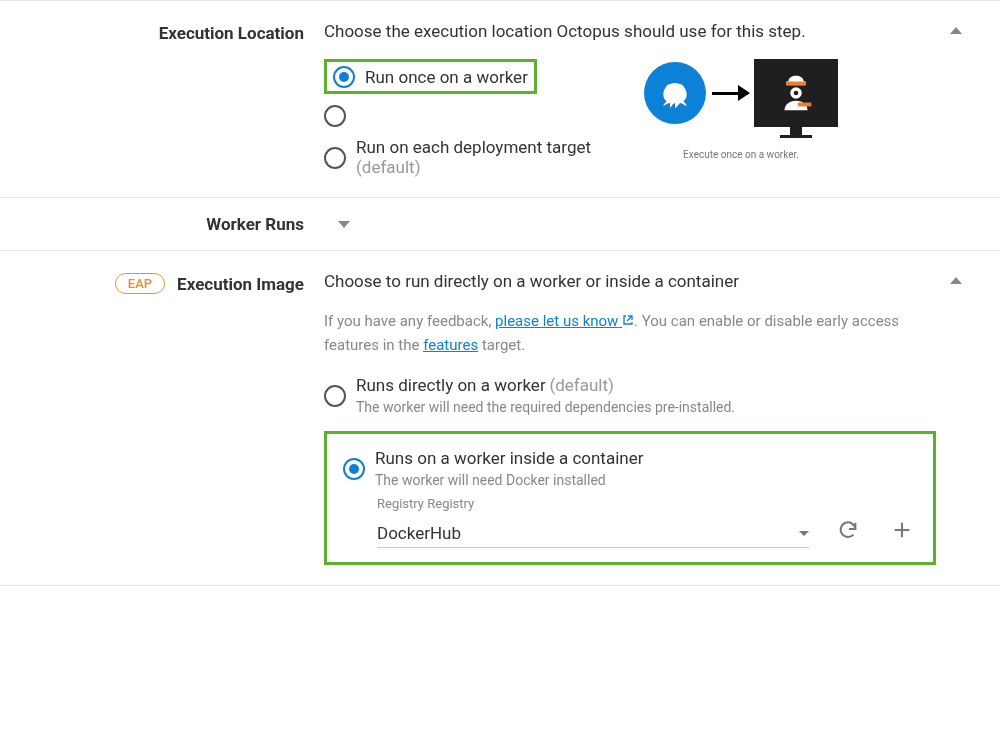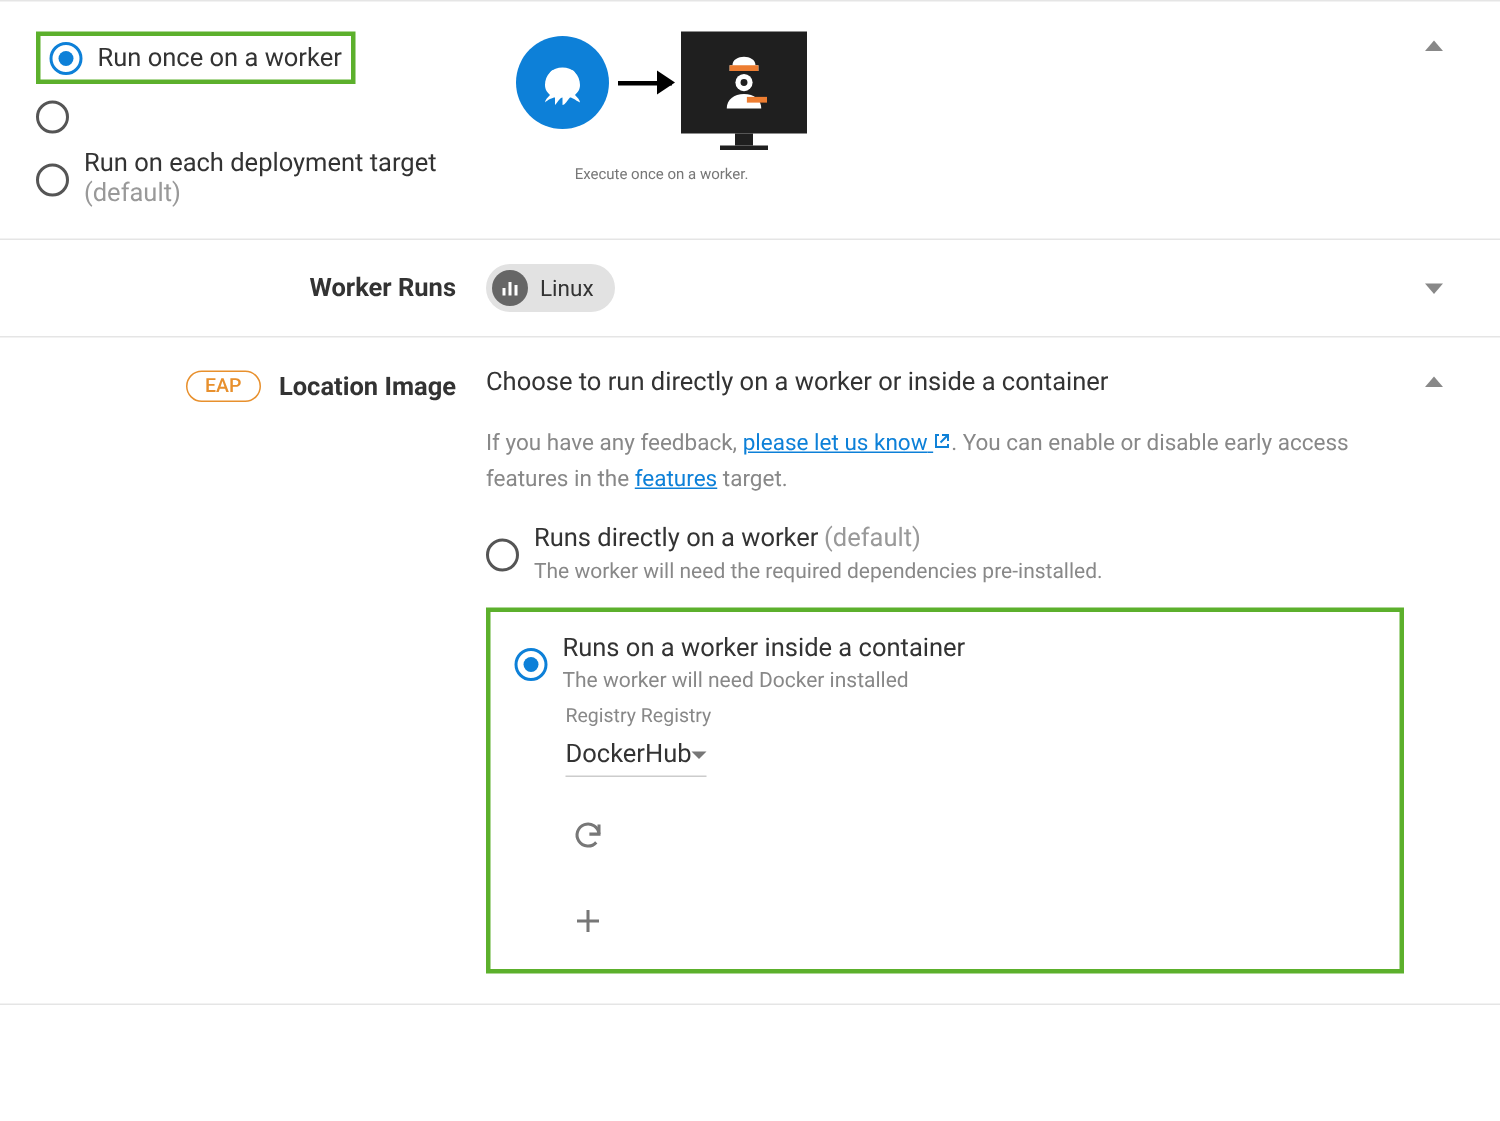--- a/index.html
+++ b/index.html
@@ -262,23 +262,22 @@
     margin-left: 34px;
     margin-top: 8px;
   }
   .field-label {
     font-size: 13px;
     color: #888;
     margin-bottom: 4px;
   }
   .registry-row {
     display: flex;
-    align-items: flex-start;
+    align-items: flex-end;
     gap: 24px;
-    flex-direction: column;
   }
   .registry-select {
     flex: 1;
     border: none;
     border-bottom: 1px solid #ccc;
     font-size: 17px;
     color: #333;
     padding: 4px 0;
     background: transparent;
     display: flex;
@@ -320,21 +319,23 @@
     color: #999;
     padding: 4px;
   }
 </style>
 </head>
 <body>
 
 <div class="panel">
 
   <div class="section">
+    <div class="section-label">Execution Location</div>
     <div class="section-content">
+      <div class="description">Choose the execution location Octopus should use for this step.</div>
       <div class="exec-body">
         <div class="radio-list">
 
           <div class="highlight-box">
             <div class="radio-row">
               <div class="radio-outer selected">
                   <div class="radio-inner"></div>
                 </div>
               <div class="radio-text">
                 <span class="radio-label">Run once on a worker</span>
@@ -384,44 +385,30 @@
         </div>
       </div>
     </div>
     <div class="section-toggle">
       <div class="chevron up"></div>
     </div>
   </div>
 
   <div class="section" style="align-items:center;padding-top:16px;padding-bottom:16px">
     <div class="section-label" style="padding-top:0">Worker Runs</div>
-    <div class="section-content">
-      <div>
-        <span class="chip">
-          <span class="chip-icon">
-            <svg viewBox="0 0 12 12" fill="#fff">
-                <rect x="1" y="6" width="2" height="5"></rect>
-                <rect x="5" y="2" width="2" height="9"></rect>
-                <rect x="9" y="4" width="2" height="7"></rect>
-              </svg>
-          </span>
-          <span>Linux</span>
-        </span>
-      </div>
-    </div>
     <div class="section-toggle" style="align-items:center;padding-top:0">
       <div class="chevron down"></div>
     </div>
   </div>
 
   <div class="section">
     <div class="section-label">
       <div class="label-row">
         <span class="eap-badge">EAP</span>
-        <span>Location Image</span>
+        <span>Execution Image</span>
       </div>
     </div>
     <div class="section-content">
       <div class="description">Choose to run directly on a worker or inside a container</div>
       <div class="feedback-text">
         <span>If you have any feedback, </span><a href="#" class="link"><span>please let us know</span> <span class="ext-icon"><svg width="12" height="12" viewBox="0 0 12 12" fill="none" stroke="#0d80d8" stroke-width="1.3">
                 <path d="M4 2H2v8h8V8"></path>
                 <path d="M6 2h4v4"></path>
                 <path d="M10 2L5 7"></path>
               </svg></span></a><span>. You can enable or disable early access features in the </span><a href="#" class="link">features</a><span> target.</span>

